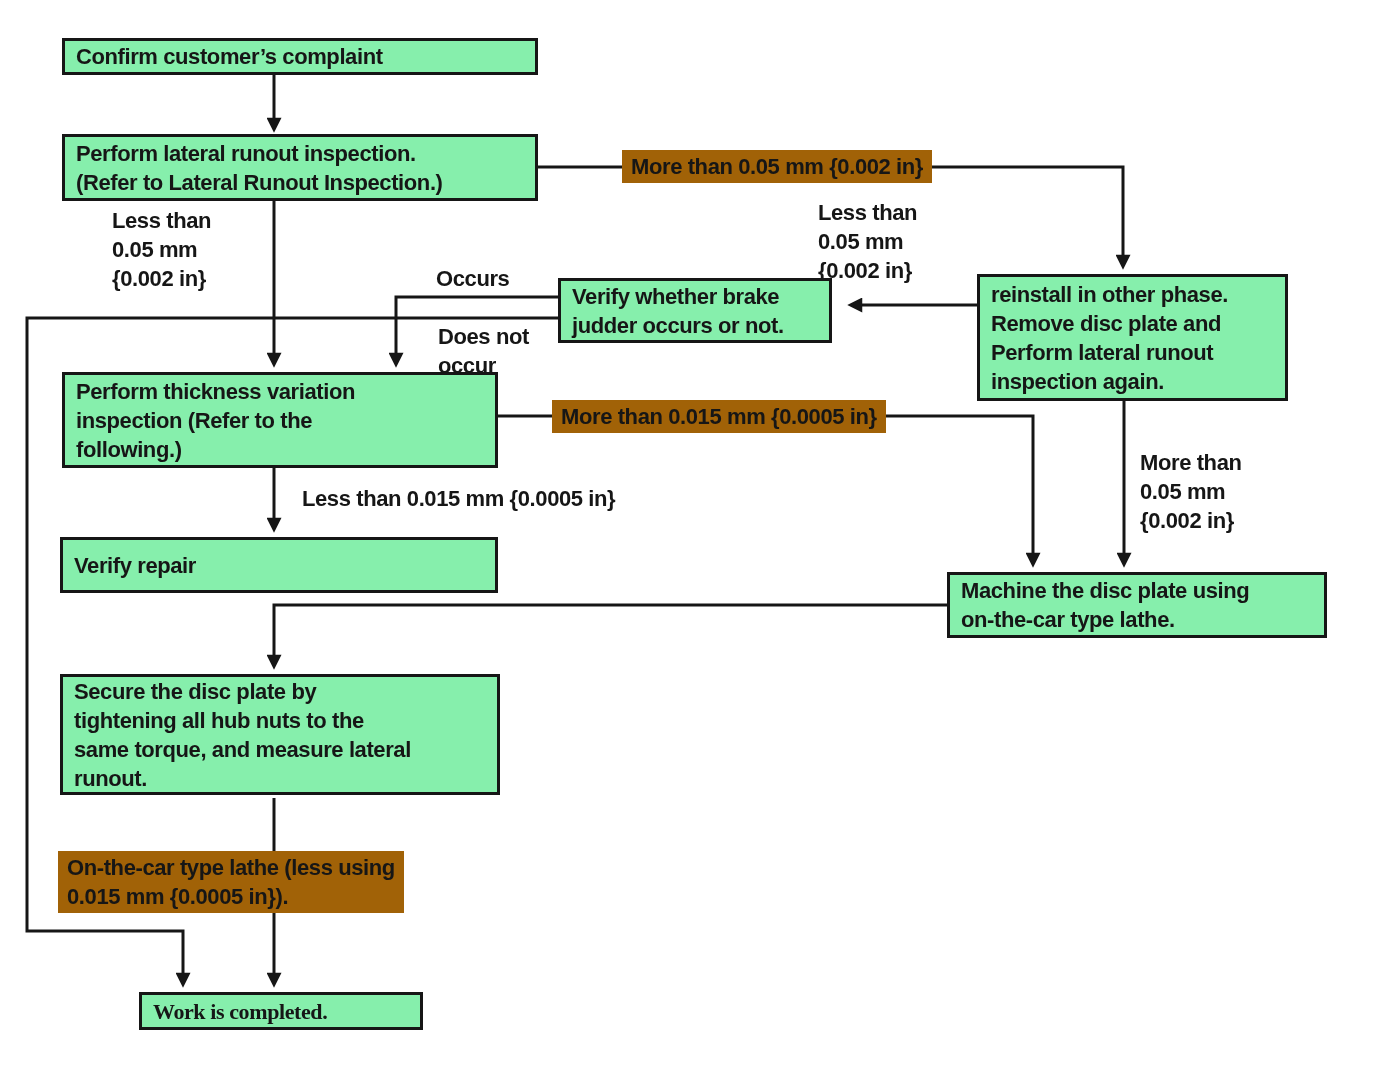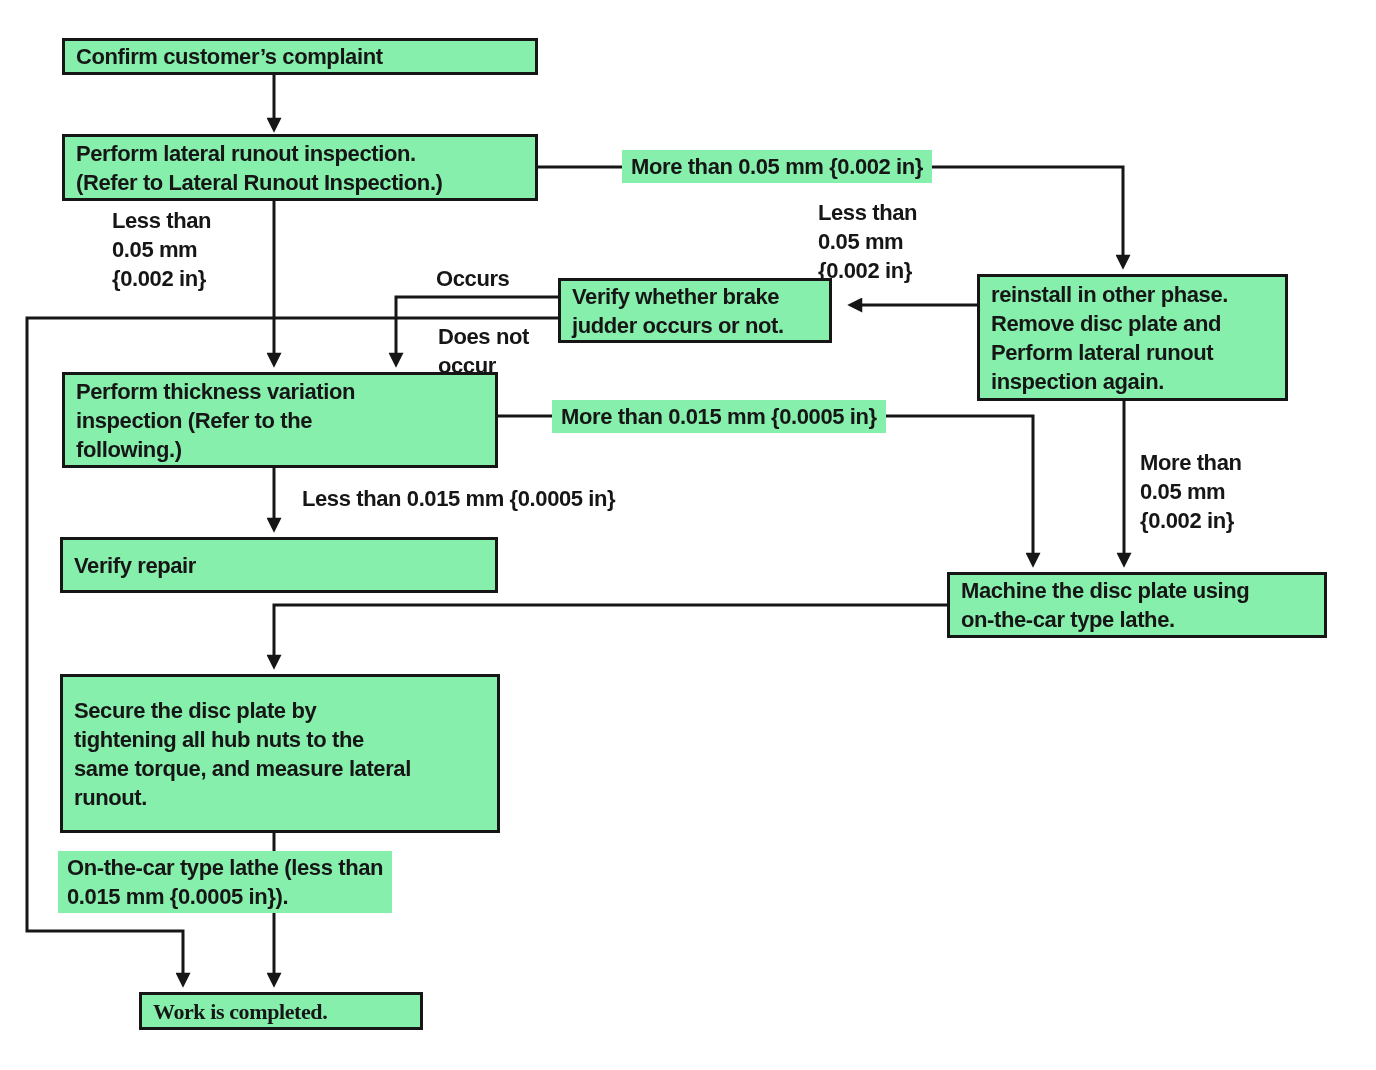--- a/index.html
+++ b/index.html
@@ -21,21 +21,21 @@
     display:flex;flex-direction:column;justify-content:center;
     padding-left:11px;padding-right:0;
     font-size:22px;font-weight:700;letter-spacing:-0.4px;
     line-height:29px;white-space:nowrap;
   }
   .lbl{
     position:absolute;
     font-size:22px;font-weight:700;letter-spacing:-0.4px;
     line-height:29px;white-space:nowrap;
   }
-  .lbl.mask{background:#86efac;padding:2px 9px;}
+  .lbl.mask{background:#a16207;padding:2px 9px;}
   .ln{display:block;}
 </style>
 </head>
 <body>
 
 <div id="stage">
 
   <svg id="lines" viewBox="0 0 1376 1070" xmlns="http://www.w3.org/2000/svg">
     <defs>
       <marker id="arr" viewBox="0 0 10 10" refX="7.5" refY="5" markerWidth="17" markerHeight="15" orient="auto" markerUnits="userSpaceOnUse">
@@ -88,21 +88,21 @@
     <span class="ln">Less than 0.015 mm {0.0005 in}</span>
   </div>
 
   <div class="lbl" style="left:1140px;top:448px;">
     <span class="ln">More than</span>
     <span class="ln">0.05 mm</span>
     <span class="ln">{0.002 in}</span>
   </div>
 
   <div class="lbl mask" style="left:58px;top:851px;">
-    <span class="ln">On-the-car type lathe (less than</span>
+    <span class="ln">On-the-car type lathe (less using</span>
     <span class="ln">0.015 mm {0.0005 in}).</span>
   </div>
 
   <div class="box" style="left:62px;top:38px;width:476px;height:37px;">
     <span class="ln">Confirm customer’s complaint</span>
   </div>
 
   <div class="box" style="left:62px;top:134px;width:476px;height:67px;">
     <span class="ln">Perform lateral runout inspection.</span>
     <span class="ln">(Refer to Lateral Runout Inspection.)</span>
@@ -128,21 +128,21 @@
 
   <div class="box" style="left:60px;top:537px;width:438px;height:56px;">
     <span class="ln">Verify repair</span>
   </div>
 
   <div class="box" style="left:947px;top:572px;width:380px;height:66px;">
     <span class="ln">Machine the disc plate using</span>
     <span class="ln">on-the-car type lathe.</span>
   </div>
 
-  <div class="box" style="left:60px;top:674px;width:440px;height:159px;">
+  <div class="box" style="left:60px;top:674px;width:440px;height:121px;">
     <span class="ln">Secure the disc plate by</span>
     <span class="ln">tightening all hub nuts to the</span>
     <span class="ln">same torque, and measure lateral</span>
     <span class="ln">runout.</span>
   </div>
 
   <div class="box" style="left:139px;top:992px;width:284px;height:38px;font-family:Liberation Serif, serif;">
     <span class="ln">Work is completed.</span>
   </div>
 

